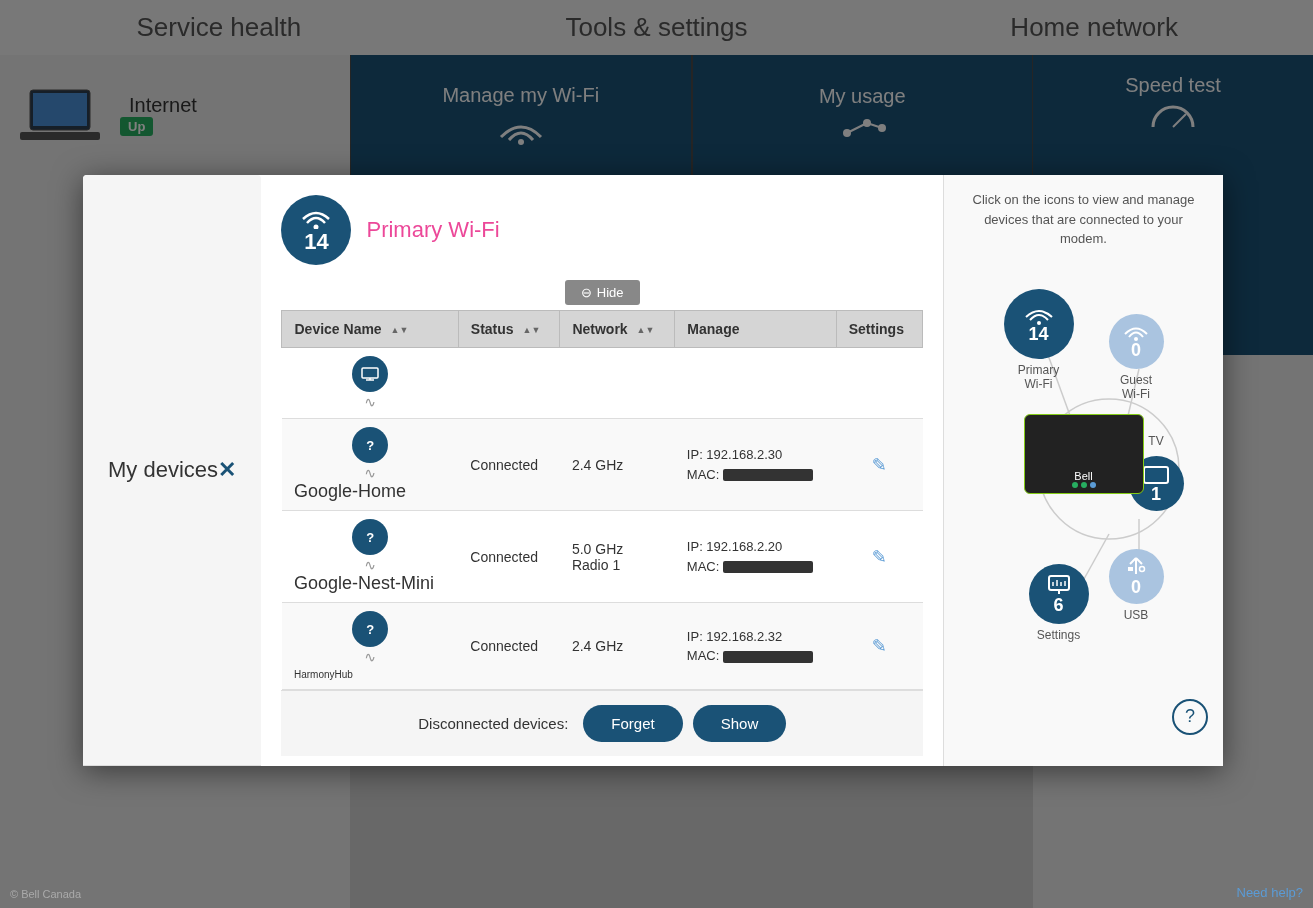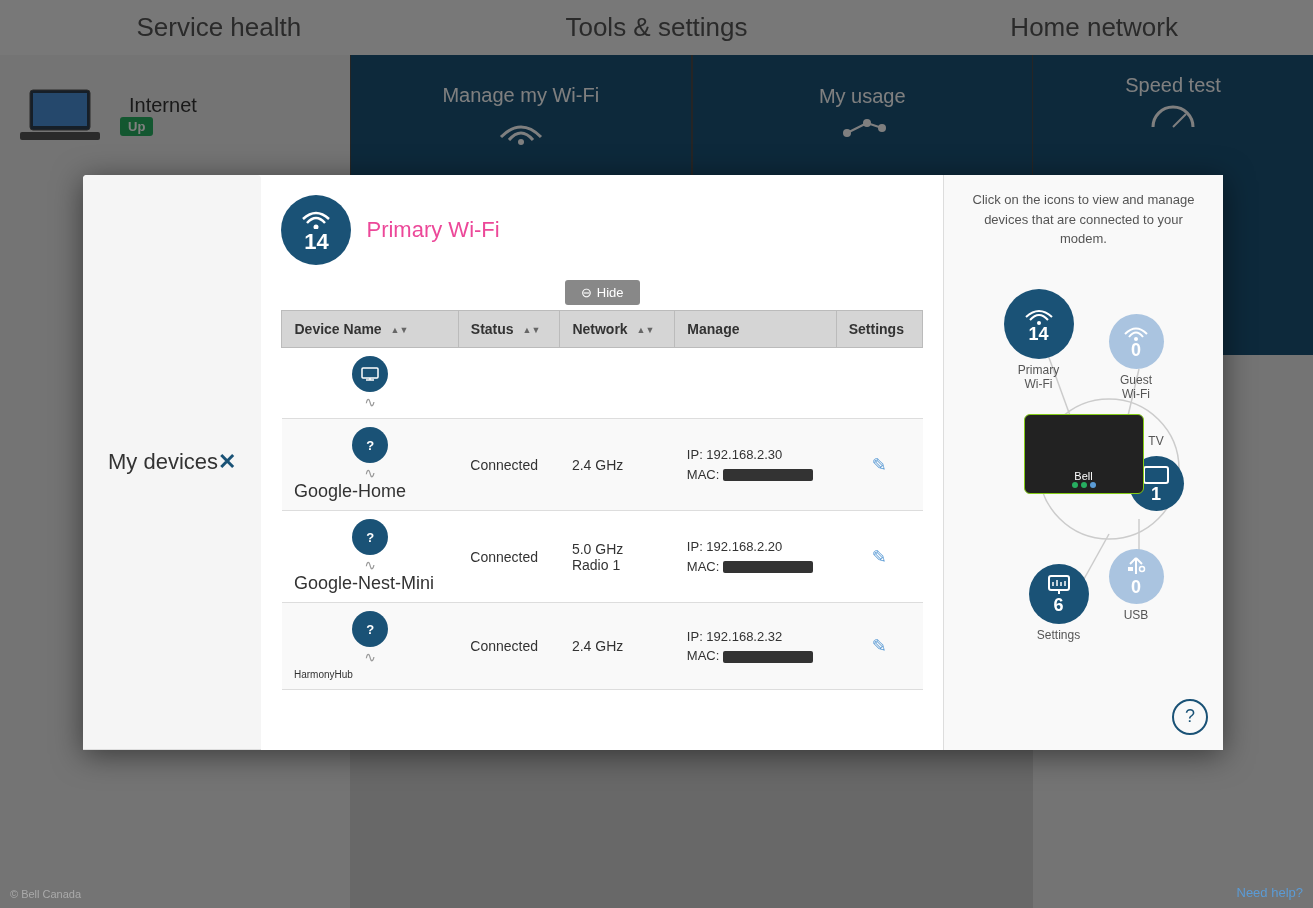--- a/index.html
+++ b/index.html
@@ -737,20 +737,25 @@
         
       </td>
       <td style="text-align:center;">
         
       </td>
     </tr>
             </tbody>
         </table>
       </div>
 
+      <div class="modal-footer">
+        <span class="disconnected-label">Disconnected devices:</span>
+        <button class="btn-forget">Forget</button>
+        <button class="btn-show">Show</button>
+      </div>
     </div>
 
     <div class="modal-sidebar">
       <p class="sidebar-help-text">Click on the icons to view and manage devices that are connected to your modem.</p>
 
       <div class="network-diagram">
         <svg class="nd-lines">
 
           <line x1="80" y1="75" x2="120" y2="185" stroke="#ccc" stroke-width="1.5"></line>
 

